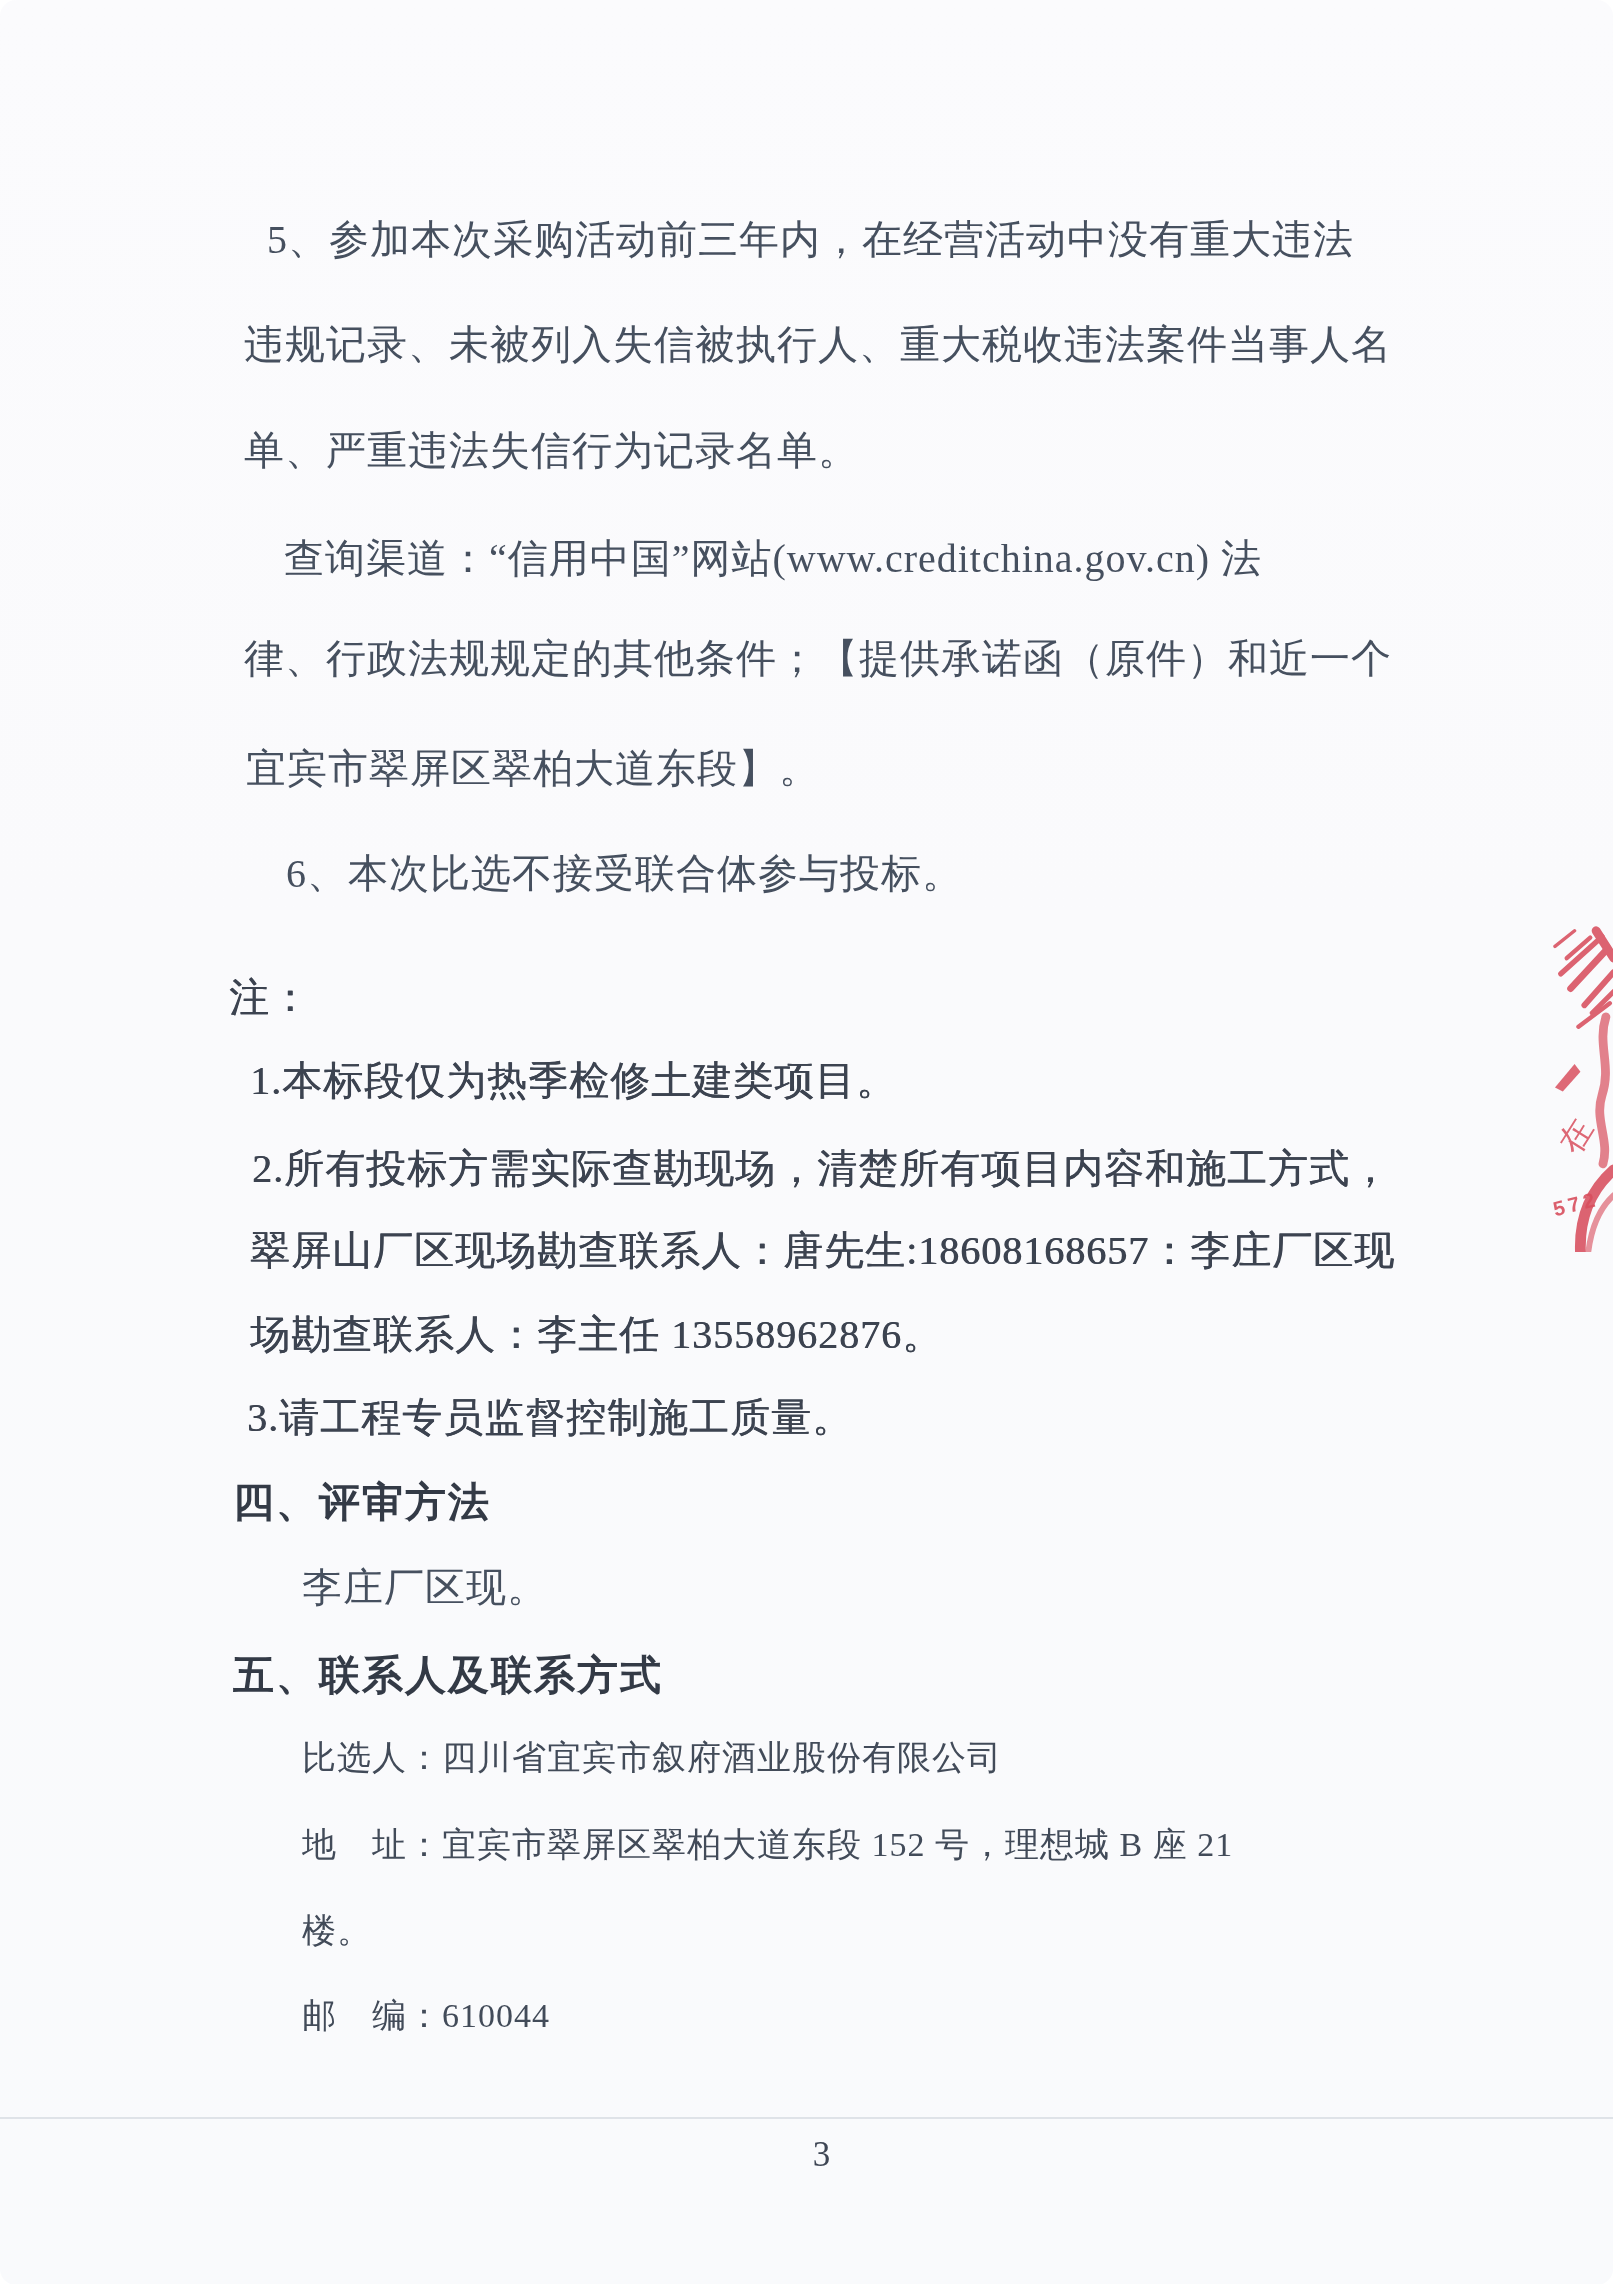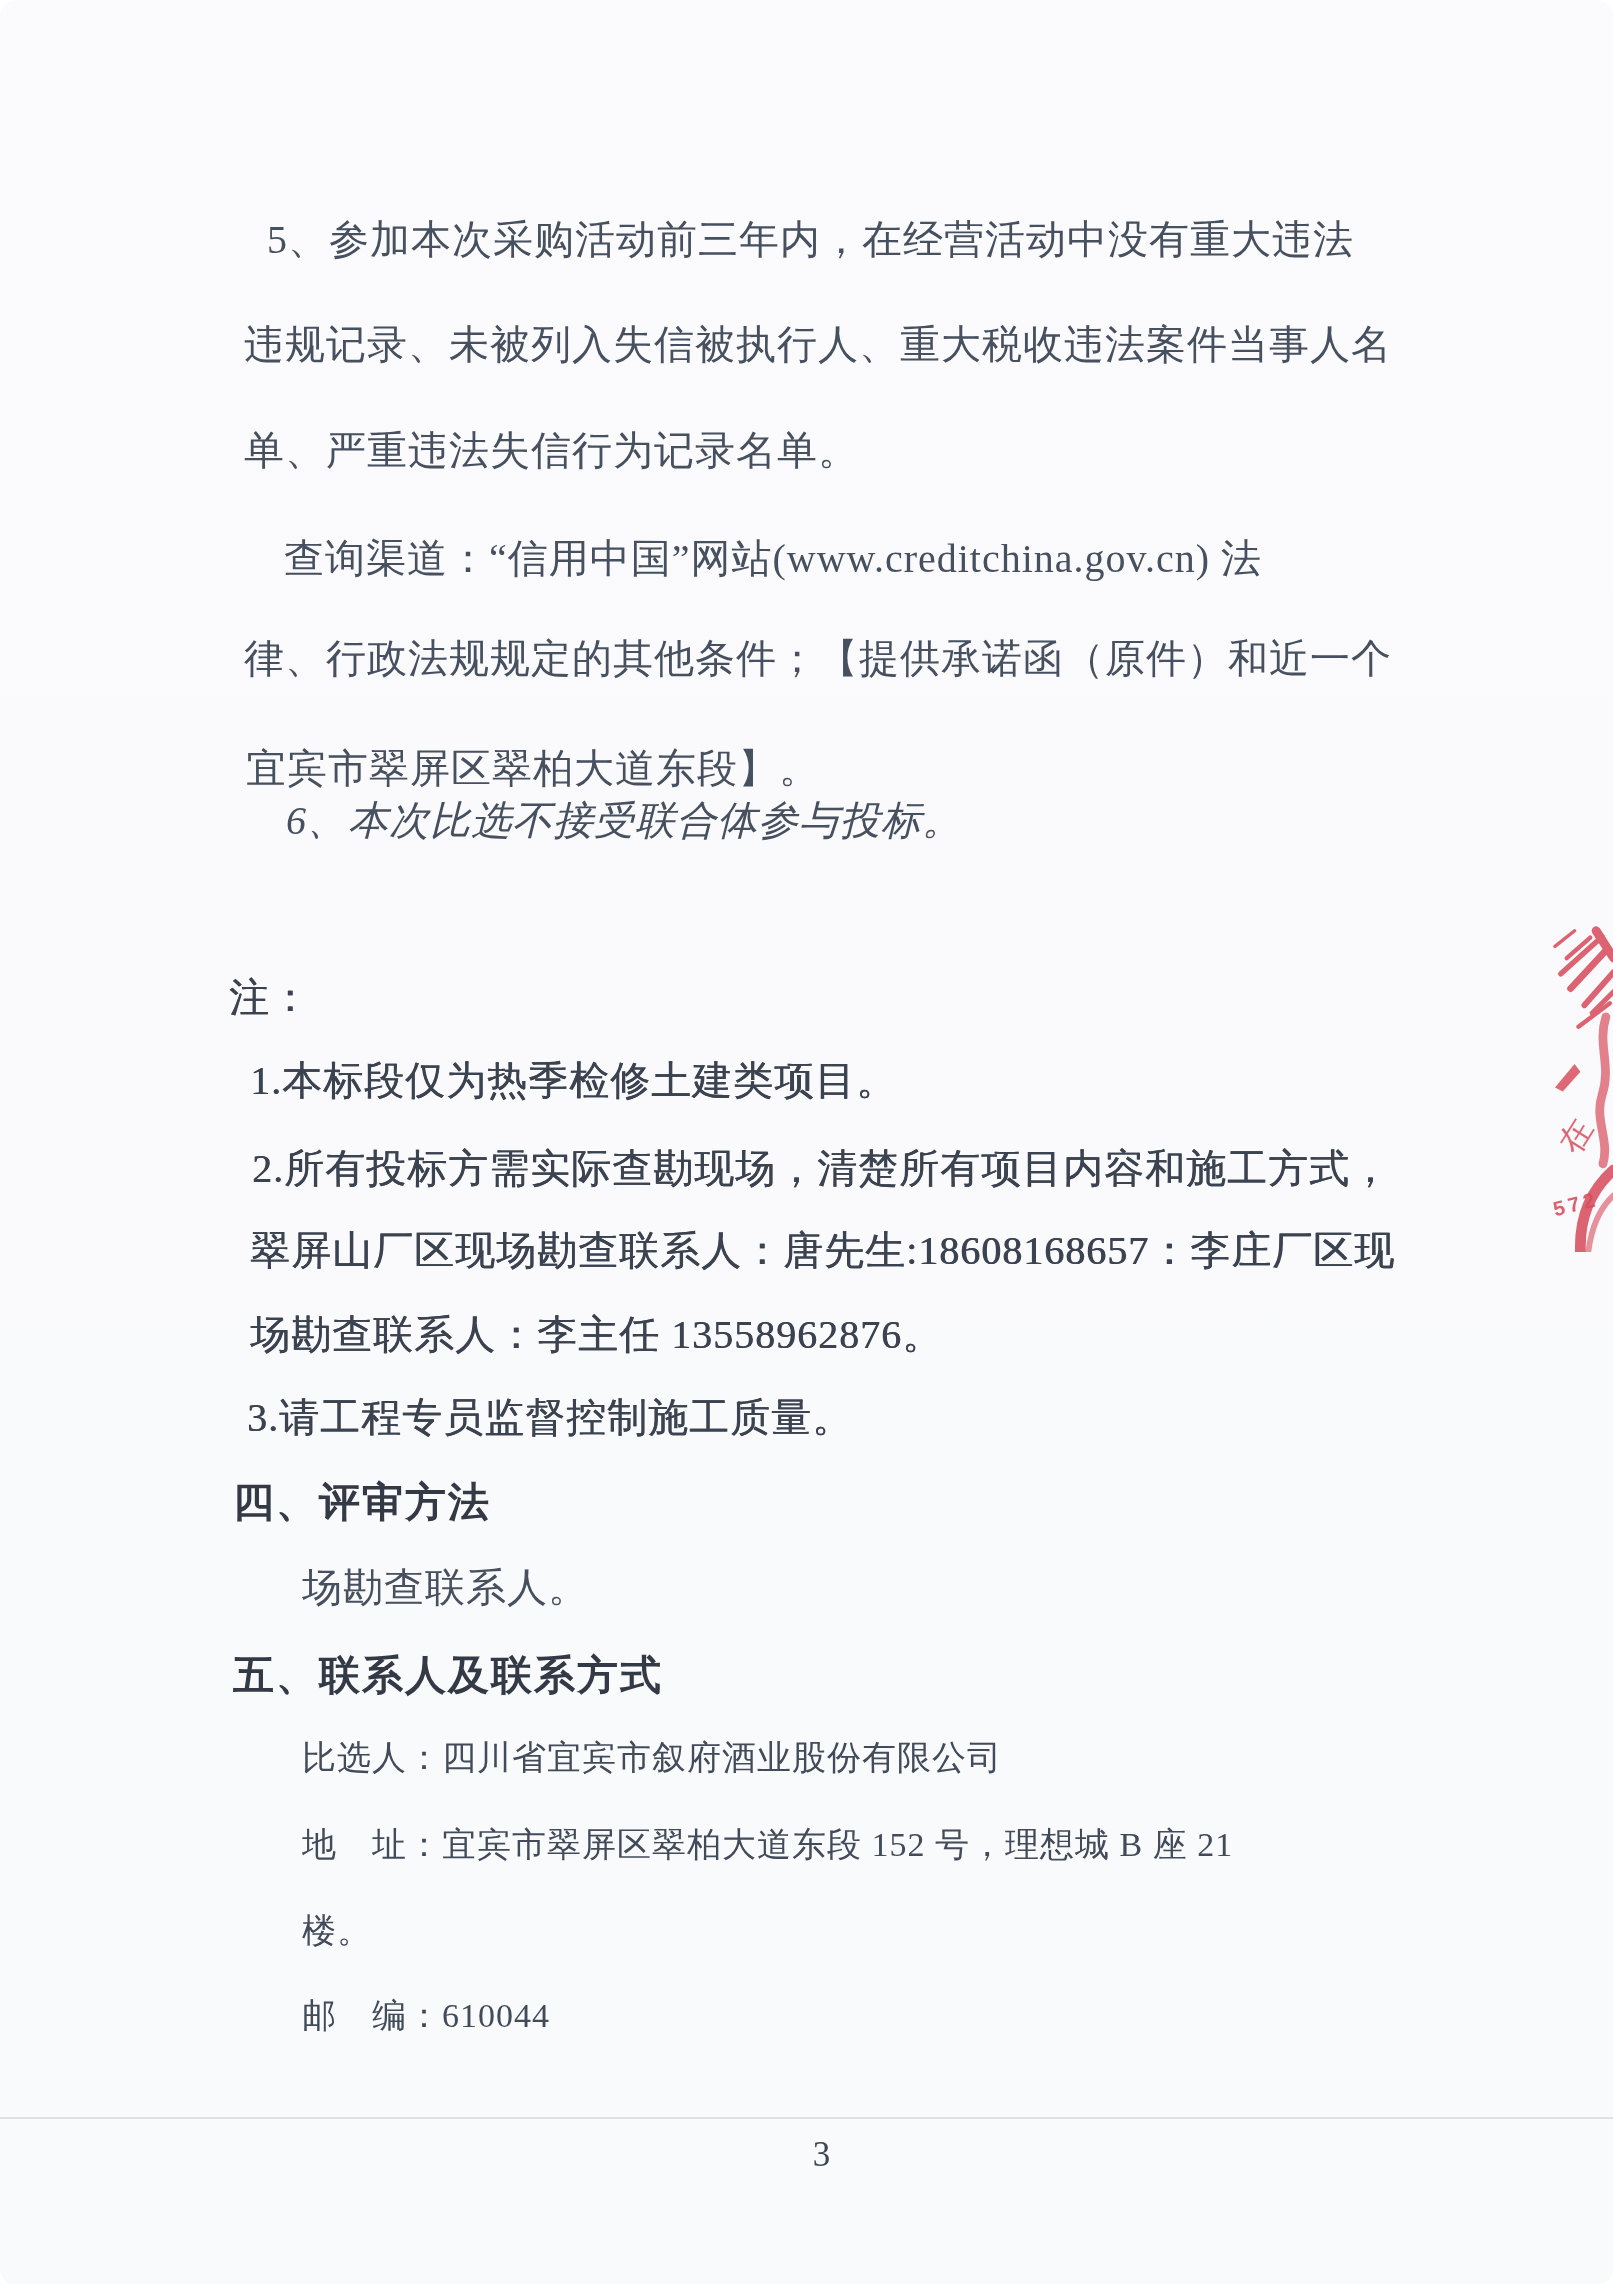--- a/index.html
+++ b/index.html
@@ -76,29 +76,29 @@
 
 <div class="page">
 
   <div id="lines-container">
       <div class="line style-body" style="left: 267px; top: 218px;">5、参加本次采购活动前三年内，在经营活动中没有重大违法</div>
       <div class="line style-body" style="left: 244px; top: 323px;">违规记录、未被列入失信被执行人、重大税收违法案件当事人名</div>
       <div class="line style-body" style="left: 244px; top: 429px;">单、严重违法失信行为记录名单。</div>
       <div class="line style-body" style="left: 284px; top: 537px;">查询渠道：“信用中国”网站(www.creditchina.gov.cn) 法</div>
       <div class="line style-body" style="left: 244px; top: 637px;">律、行政法规规定的其他条件；【提供承诺函（原件）和近一个</div>
       <div class="line style-body" style="left: 246px; top: 747px;">宜宾市翠屏区翠柏大道东段】。</div>
-      <div class="line style-body" style="left: 286px; top: 799px; font-style: italic;">6、本次比选不接受联合体参与投标。</div>
+      <div class="line style-body" style="left: 286px; top: 852px;">6、本次比选不接受联合体参与投标。</div>
       <div class="line style-note" style="left: 229px; top: 976px;">注：</div>
       <div class="line style-note" style="left: 250px; top: 1059px;">1.本标段仅为热季检修土建类项目。</div>
       <div class="line style-note" style="left: 252px; top: 1147px;">2.所有投标方需实际查勘现场，清楚所有项目内容和施工方式，</div>
       <div class="line style-note" style="left: 250px; top: 1229px;">翠屏山厂区现场勘查联系人：唐先生:18608168657：李庄厂区现</div>
       <div class="line style-note" style="left: 250px; top: 1313px; text-align: center;">场勘查联系人：李主任 13558962876。</div>
       <div class="line style-note" style="left: 247px; top: 1396px;">3.请工程专员监督控制施工质量。</div>
       <div class="line style-heading" style="left: 233px; top: 1480px;">四、评审方法</div>
-      <div class="line style-body" style="left: 302px; top: 1566px;">场勘查联系人。</div>
+      <div class="line style-body" style="left: 302px; top: 1566px;">李庄厂区现。</div>
       <div class="line style-heading" style="left: 233px; top: 1653px;">五、联系人及联系方式</div>
       <div class="line style-contact" style="left: 302px; top: 1740px;">比选人：四川省宜宾市叙府酒业股份有限公司</div>
       <div class="line style-contact" style="left: 302px; top: 1827px;">地　址：宜宾市翠屏区翠柏大道东段 152 号，理想城 B 座 21</div>
       <div class="line style-contact" style="left: 302px; top: 1913px;">楼。</div>
       <div class="line style-contact" style="left: 302px; top: 1998px;">邮　编：610044</div>
     </div>
 
   <svg class="stamp" viewBox="0 0 74 340" xmlns="http://www.w3.org/2000/svg">
     <g stroke="#d84f5e" fill="none" stroke-linecap="round" opacity="0.88">
 

